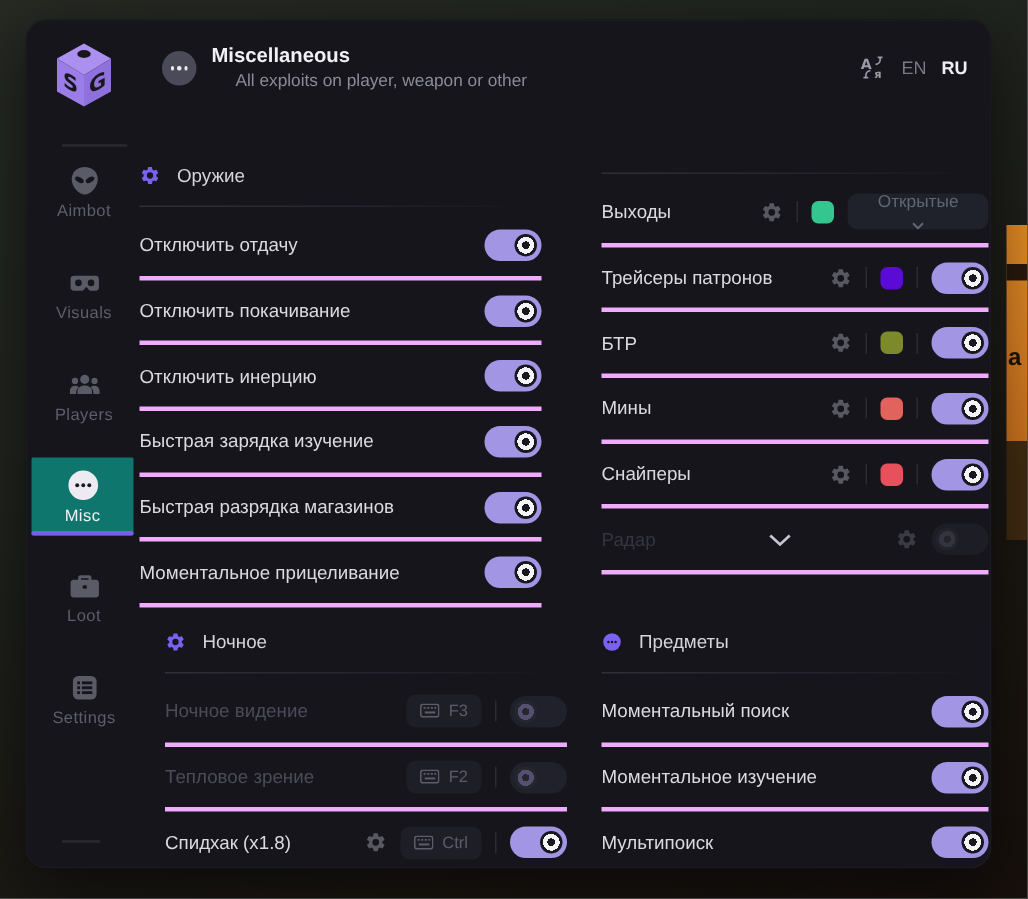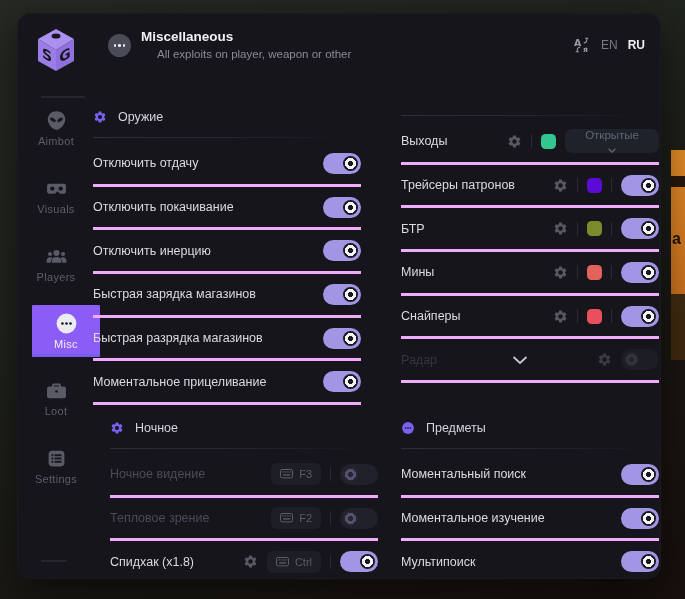--- a/index.html
+++ b/index.html
@@ -22,21 +22,21 @@
   }
 
   
   .sidebar{position:absolute;left:0;top:0;width:78px;height:100%;}
   .logo{position:absolute;left:18px;top:14px;width:42px;height:46px;}
   .side-div{position:absolute;left:24px;top:83px;width:44px;height:2px;background:#26262e;border-radius:1px;}
   .side-dash{position:absolute;left:24px;top:547px;width:26px;height:2px;background:#26262e;border-radius:1px;}
   .nav{position:absolute;left:0;width:78px;text-align:center;cursor:pointer;}
   .nav .nico{display:block;margin:0 auto;width:21px;height:21px;color:#5b5b68;}
   .nav .nlbl{display:block;margin-top:4px;font-size:11px;letter-spacing:.3px;color:#5e5e6c;}
-  .nav.active-block{position:absolute;left:15px;width:68px;top:292px;height:52px;background:#8b5cf6;border-radius:1px;}
+  .nav.active-block{position:absolute;left:4px;width:68px;top:292px;height:52px;background:#0f766e;border-radius:1px;}
   .nav.active-block .nico{margin-top:7px;width:23px;height:23px;color:#ececf2;}
   .nav.active-block .nlbl{color:#f2f2f6;margin-top:3px;}
   .nav.active-block .underline{position:absolute;left:0;right:0;bottom:0;height:3px;background:#7a5cf0;border-radius:2px;}
 
   
   .hbadge{position:absolute;left:91px;top:21px;width:23px;height:23px;border-radius:50%;
     background:#4a4a59;display:flex;align-items:center;justify-content:center;gap:2px;}
   .hbadge i{width:2.6px;height:2.6px;border-radius:50%;background:#e8e8ef;display:block;}
   .htitle{position:absolute;left:124px;top:16px;font-size:13.5px;font-weight:bold;color:#f1f1f5;}
   .hsub{position:absolute;left:140px;top:35px;font-size:11.5px;color:#8b8b98;}
@@ -244,21 +244,21 @@
       </div>
       <div class="row">
         <span class="lbl">Отключить инерцию</span>
         <span class="right">
             <span class="toggle on">
               <span class="knob"></span>
             </span>
           </span>
       </div>
       <div class="row">
-        <span class="lbl">Быстрая зарядка магазинов</span>
+        <span class="lbl">Быстрая зарядка изучение</span>
         <span class="right">
             <span class="toggle on">
               <span class="knob"></span>
             </span>
           </span>
       </div>
       <div class="row">
         <span class="lbl">Быстрая разрядка магазинов</span>
         <span class="right">
             <span class="toggle on">

